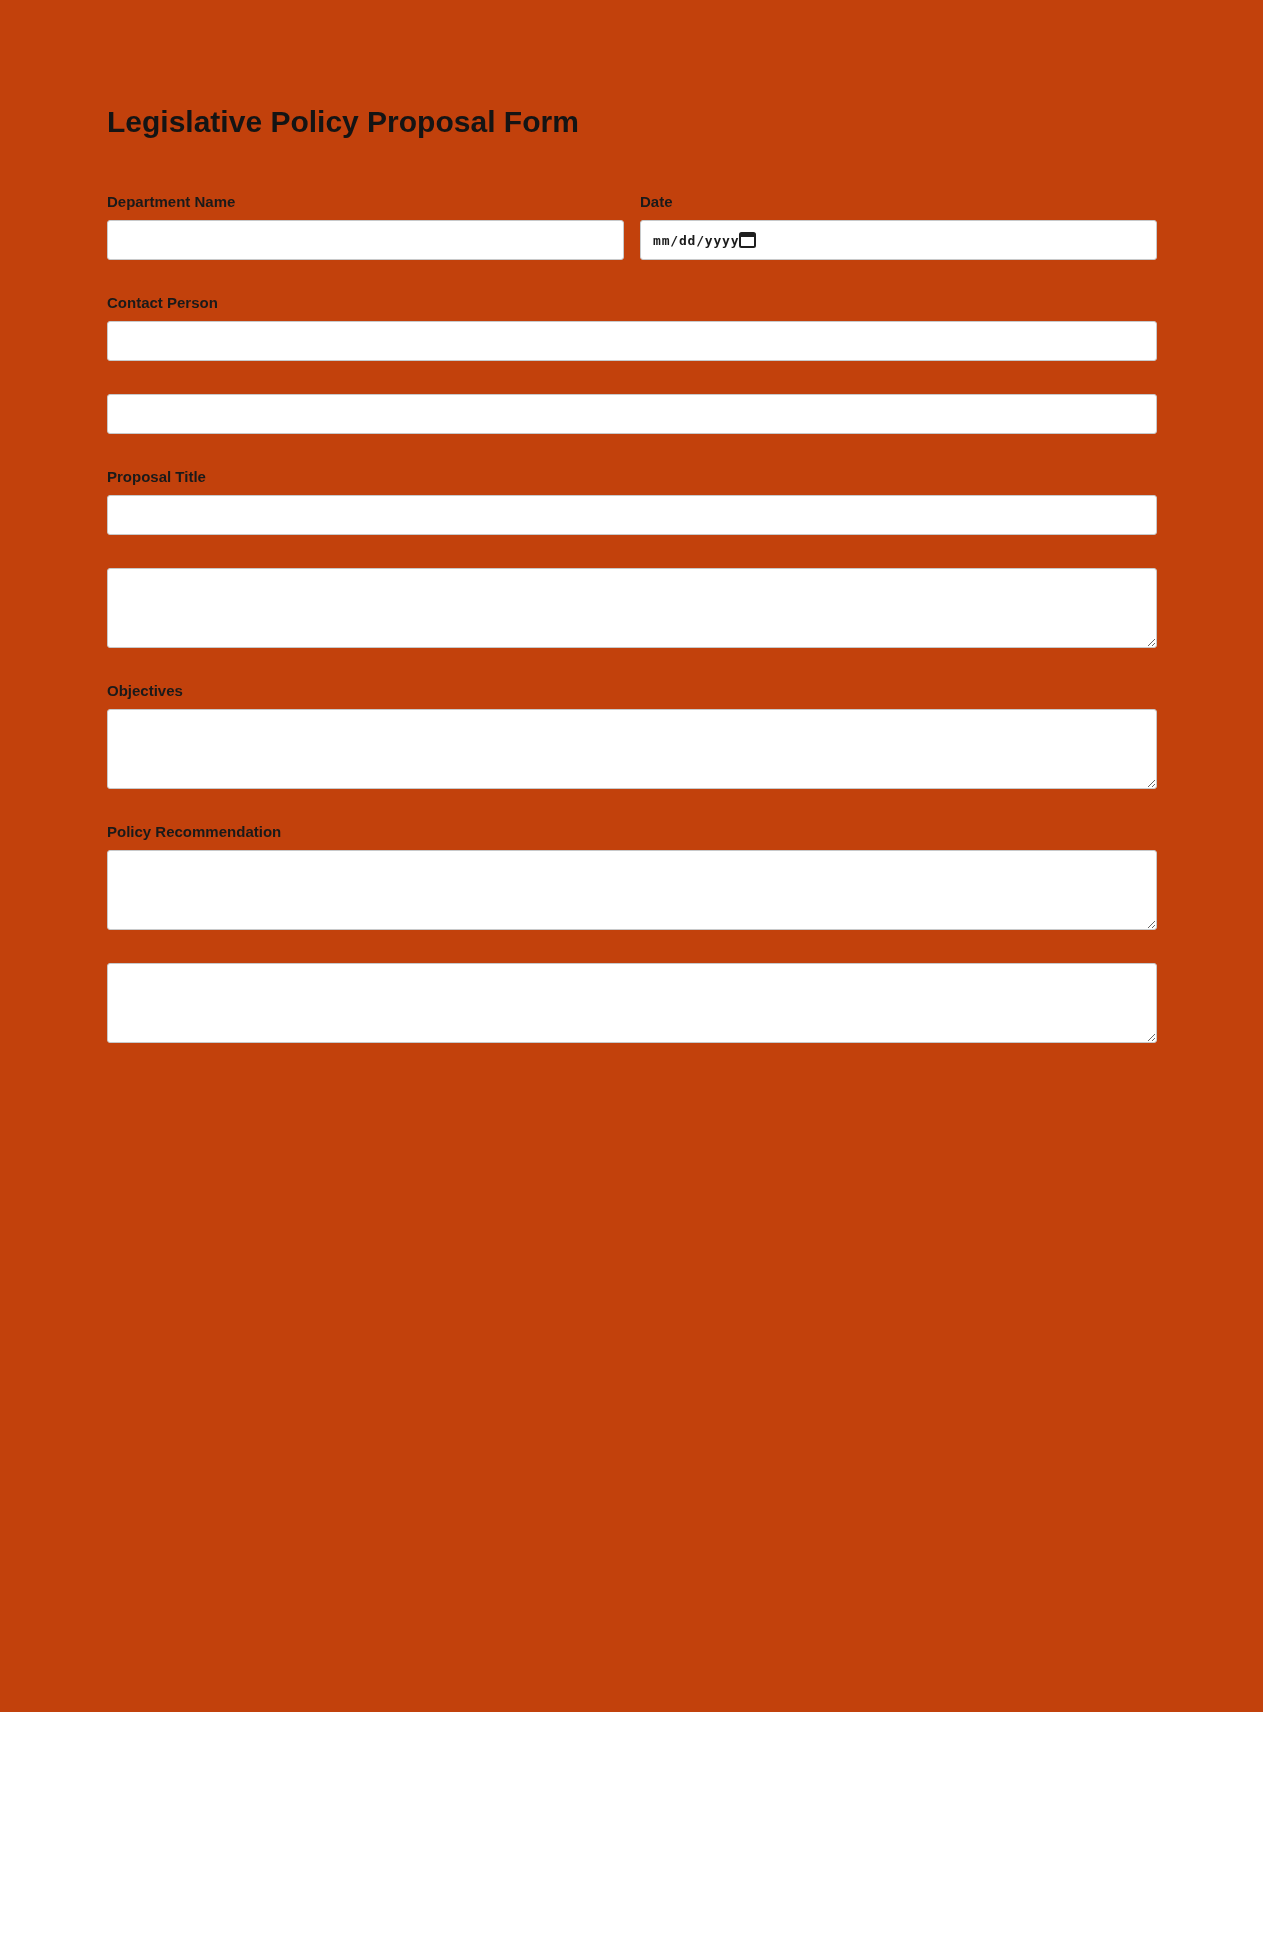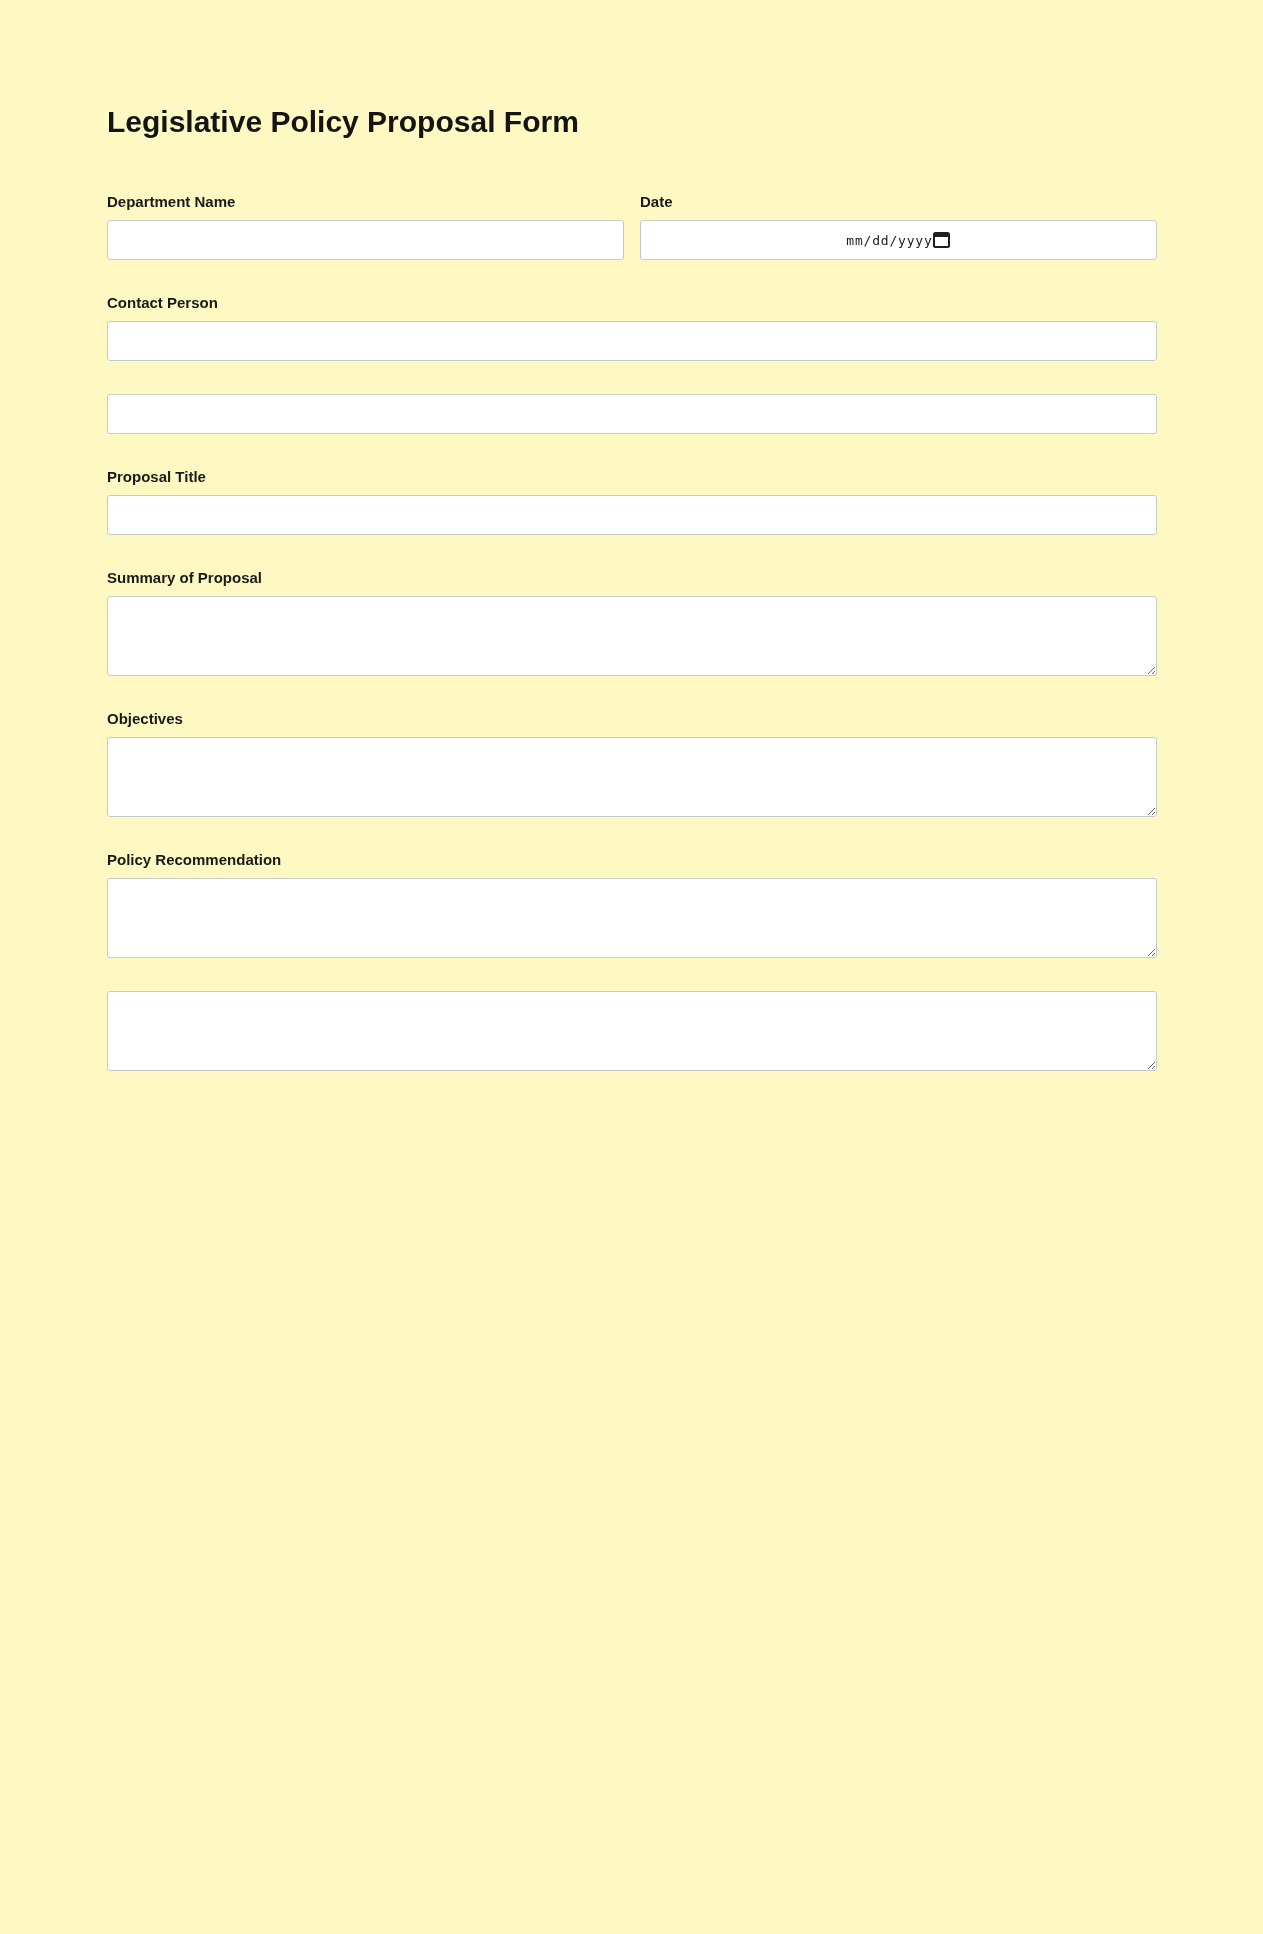--- a/index.html
+++ b/index.html
@@ -5,22 +5,22 @@
   * { box-sizing: border-box; }
   html, body {
     margin: 0;
     padding: 0;
     background: #ffffff;
     font-family: "Liberation Sans", sans-serif;
     color: #1a1a1a;
   }
   .page {
     width: 1263px;
-    height: 1934px;
-    background: #fef9c3;
+    height: 1712px;
+    background: #c2410c;
     overflow: hidden;
   }
   .container {
     width: 1050px;
     margin-left: 107px;
     padding-top: 103px;
   }
   h1.form-title {
     margin: 0 0 52px 0;
     font-size: 30px;
@@ -70,28 +70,29 @@
     padding: 8px 12px;
     font-family: "Liberation Sans", sans-serif;
     font-size: 15px;
     color: #1a1a1a;
     outline: none;
     resize: both;
   }
   .date-input {
     display: flex;
     align-items: center;
-    justify-content: center;
+    justify-content: flex-start;
     width: 100%;
     height: 40px;
     border: 1px solid #c8c9ca;
     border-radius: 3px;
     background: #ffffff;
     padding: 0 13px 0 12px;
     cursor: text;
+    font-weight: bold;
   }
   .date-placeholder {
     font-family: "DejaVu Sans Mono", monospace;
     font-size: 13px;
     letter-spacing: 0.8px;
     color: #1b1b1b;
   }
   .calendar-icon {
     width: 17px;
     height: 16px;
@@ -132,21 +133,20 @@
     <div class="field-group">
       <input type="text" class="text-input" value="" style="">
     </div>
 
     <div class="field-group section-start">
       <label class="field-label">Proposal Title</label>
       <input type="text" class="text-input" value="" style="">
     </div>
 
     <div class="field-group">
-      <label class="field-label">Summary of Proposal</label>
       <textarea class="text-area" style=""></textarea>
     </div>
 
 
     <div class="field-group">
       <label class="field-label">Objectives</label>
       <textarea class="text-area" style=""></textarea>
     </div>
 
     <div class="field-group">

